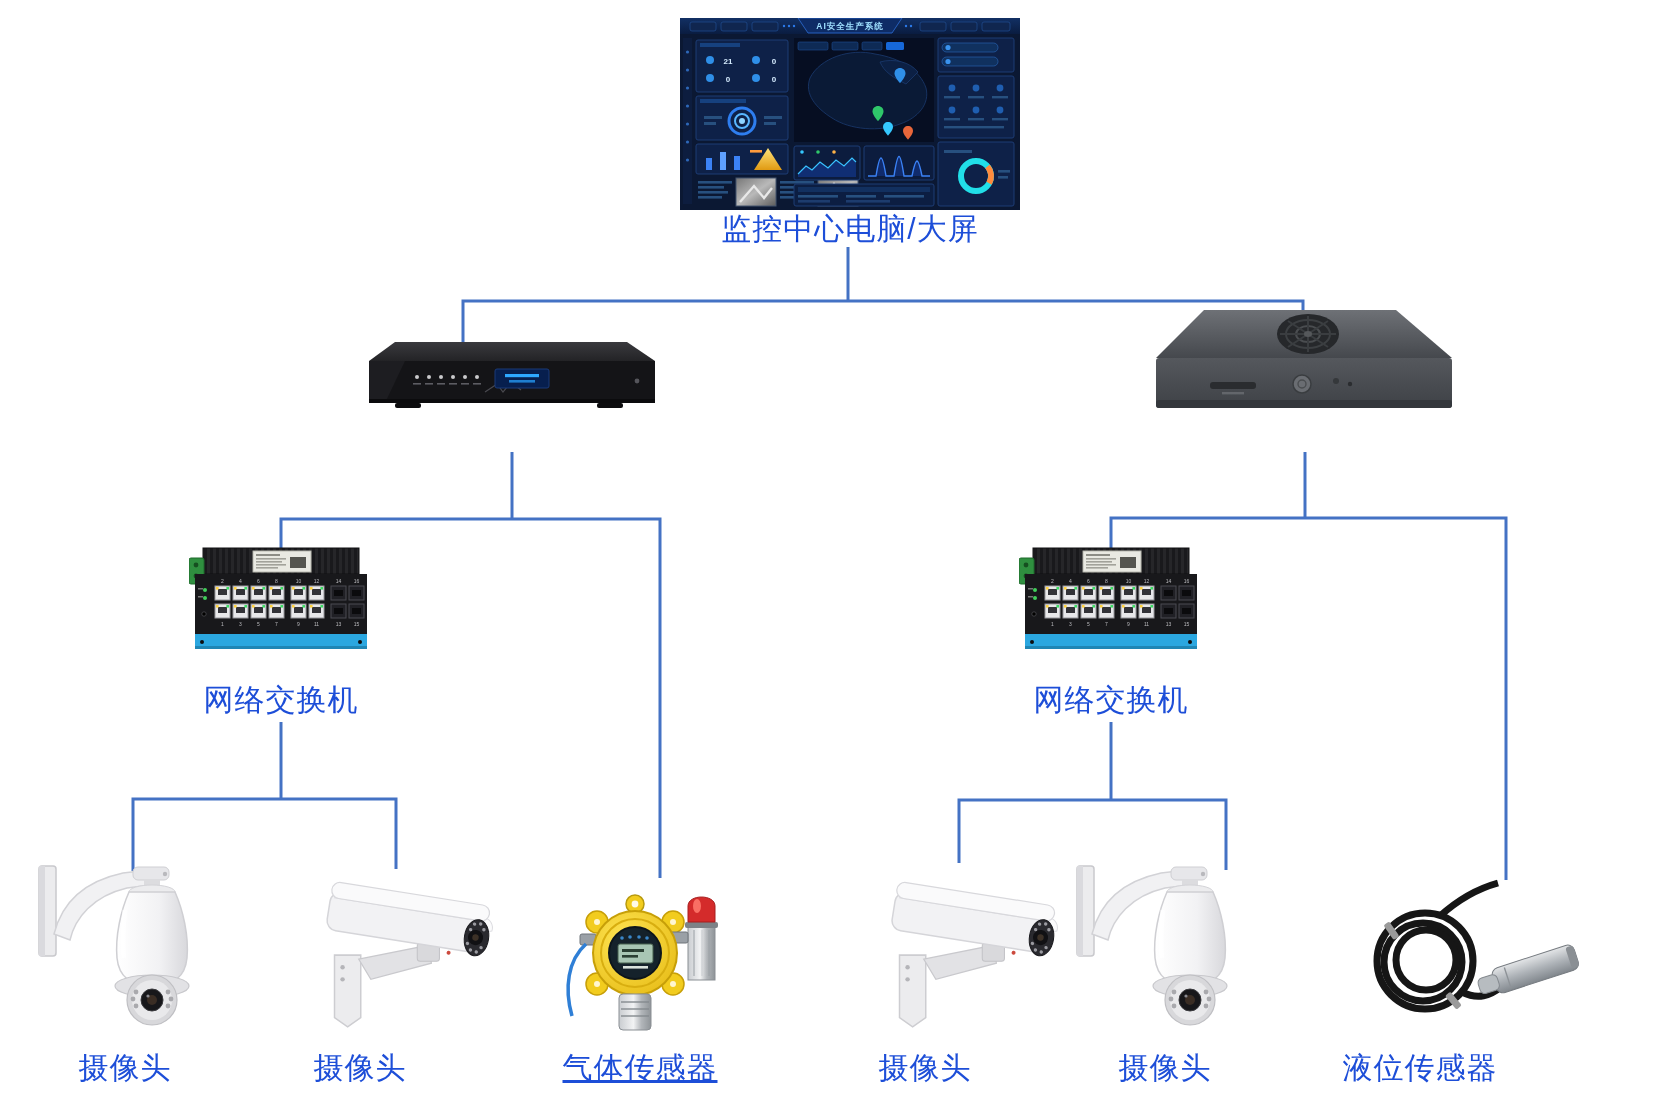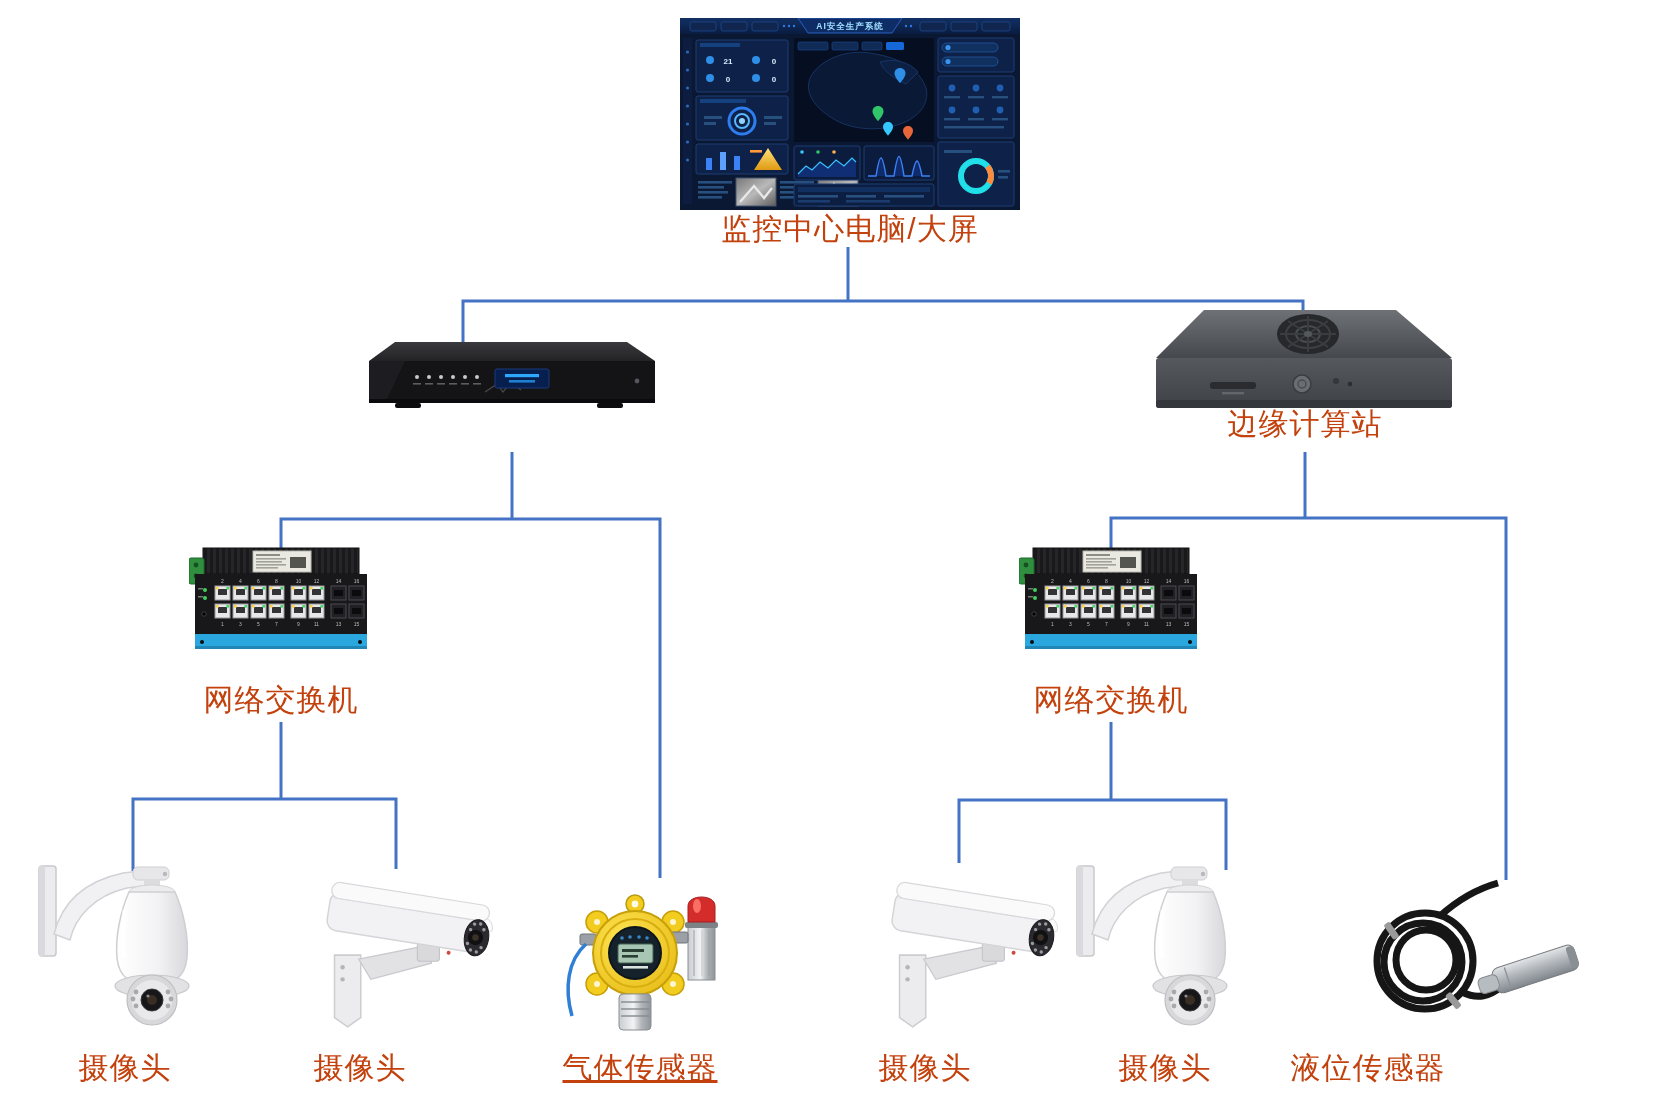--- a/index.html
+++ b/index.html
@@ -1,21 +1,21 @@
 <!DOCTYPE html>
 <html style="--line: #4472C4;"><head>
 <meta charset="utf-8">
 <style>
   html,body{margin:0;padding:0;background:#ffffff;}
   .canvas{position:relative;width:1657px;height:1111px;background:#ffffff;overflow:hidden;
           font-family:"Liberation Sans",sans-serif;}
   .wires{position:absolute;left:0;top:0;width:1657px;height:1111px;pointer-events:none;}
   .wires polyline{fill:none;stroke:var(--line,#4472C4);stroke-width:3;}
   .node{position:absolute;}
-  .lbl{position:absolute;font-size:30px;line-height:36px;color:#c2410c;text-align:center;
+  .lbl{position:absolute;font-size:30px;line-height:36px;color:#1d4ed8;text-align:center;
        letter-spacing:1px;white-space:nowrap;}
   svg text{font-family:"Liberation Sans",sans-serif;}
   .defs-holder{position:absolute;width:0;height:0;overflow:hidden;}
 </style>
 </head>
 <body>
 
 <div class="canvas">
 
   <svg class="wires" viewBox="0 0 1657 1111">
@@ -510,21 +510,20 @@
       <rect x="16" y="54" width="296" height="50" rx="3" fill="url(#staFront)"></rect>
       <rect x="16" y="96" width="296" height="8" rx="3" fill="#34373c"></rect>
       <rect x="70" y="78" width="46" height="7" rx="3" fill="#2a2c2f"></rect>
       <rect x="82" y="88" width="22" height="2.4" fill="#63666b"></rect>
       <circle cx="162" cy="80" r="9" fill="#6a6d72" stroke="#3a3d40" stroke-width="1.5"></circle>
       <circle cx="162" cy="80" r="4" fill="none" stroke="#4a4d50" stroke-width="1.4"></circle>
       <circle cx="196" cy="77" r="3" fill="#35383b"></circle>
       <circle cx="210" cy="80" r="2.2" fill="#2b2d30"></circle>
     </svg>
   </div>
-  <div class="lbl" style="left:1155px;top:406px;width:300px;">边缘计算站</div>
 
   <div class="node" style="left:189px;top:546px;width:184px;height:128px;">
     <svg width="184" height="128">
         <use href="#sym-switch"></use>
       </svg>
   </div>
   <div class="lbl" style="left:189px;top:682px;width:184px;">网络交换机</div>
 
   <div class="node" style="left:1019px;top:546px;width:184px;height:128px;">
     <svg width="184" height="128">
@@ -643,15 +642,15 @@
         <rect x="120" y="116" width="7" height="18" rx="2" transform="rotate(-40 123 125)"></rect>
       </g>
       <g transform="rotate(-18 205 92)">
         <rect x="162" y="80" width="86" height="26" rx="7" fill="url(#probeG)" stroke="#767b80" stroke-width="1"></rect>
         <rect x="146" y="85" width="20" height="16" rx="5" fill="#b7bcc0" stroke="#84898e" stroke-width="1"></rect>
         <line x1="176" y1="82" x2="176" y2="104" stroke="#8d9297" stroke-width="1.4"></line>
         <rect x="240" y="82" width="8" height="22" rx="3" fill="#8a8f94"></rect>
       </g>
     </svg>
   </div>
-  <div class="lbl" style="left:1258px;top:1050px;width:220px;text-align:center;">液位传感器</div>
+  <div class="lbl" style="left:1310px;top:1050px;width:220px;text-align:center;">液位传感器</div>
 
 </div>
 
 </body></html>

